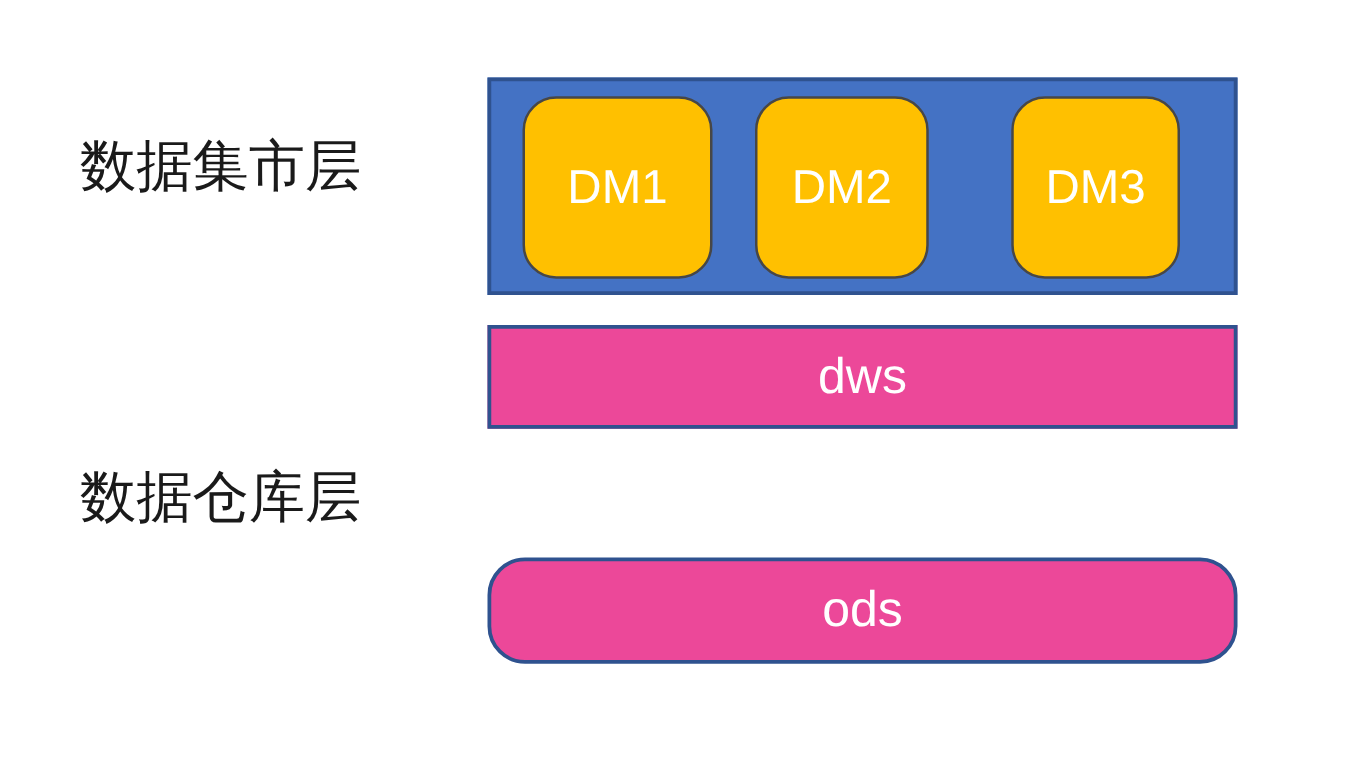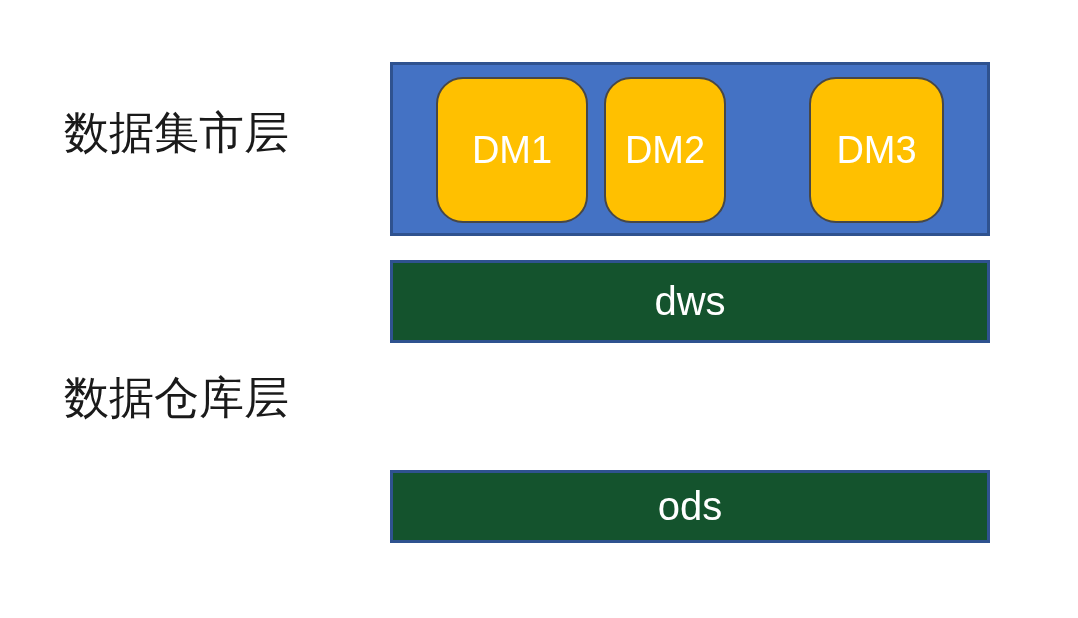--- a/index.html
+++ b/index.html
@@ -46,41 +46,41 @@
     border: 2px solid #474747;
     border-radius: 27px;
     box-sizing: border-box;
     display: flex;
     align-items: center;
     justify-content: center;
     color: #ffffff;
     font-size: 38px;
     font-weight: 400;
   }
-  .dm-box.b1 { left: 43px;  width: 152px; }
-  .dm-box.b2 { left: 211px; width: 122px; }
+  .dm-box.b1 { left: 25px;  width: 152px; }
+  .dm-box.b2 { left: 211px; width: 139px; }
   .dm-box.b3 { left: 416px; width: 135px; }
 
   .wh-bar {
     position: absolute;
     left: 390px;
     width: 600px;
-    background: #14532d;
+    background: #ec4899;
     border: 3px solid #2F528F;
     box-sizing: border-box;
     display: flex;
     align-items: center;
     justify-content: center;
     color: #ffffff;
     font-size: 40px;
     font-weight: 400;
   }
   .wh-bar.dws { top: 260px; height: 83px; }
   .wh-bar.dwd { top: 363px; height: 87px; }
-  .wh-bar.ods { top: 470px; height: 73px; }
+  .wh-bar.ods { top: 446px; height: 85px; border-radius: 30px; }
 </style>
 </head>
 <body>
 
 <div class="stage">
 
   <div class="side-label house">数据仓库层</div>
 
   <div class="side-label mart">数据集市层</div>
 

